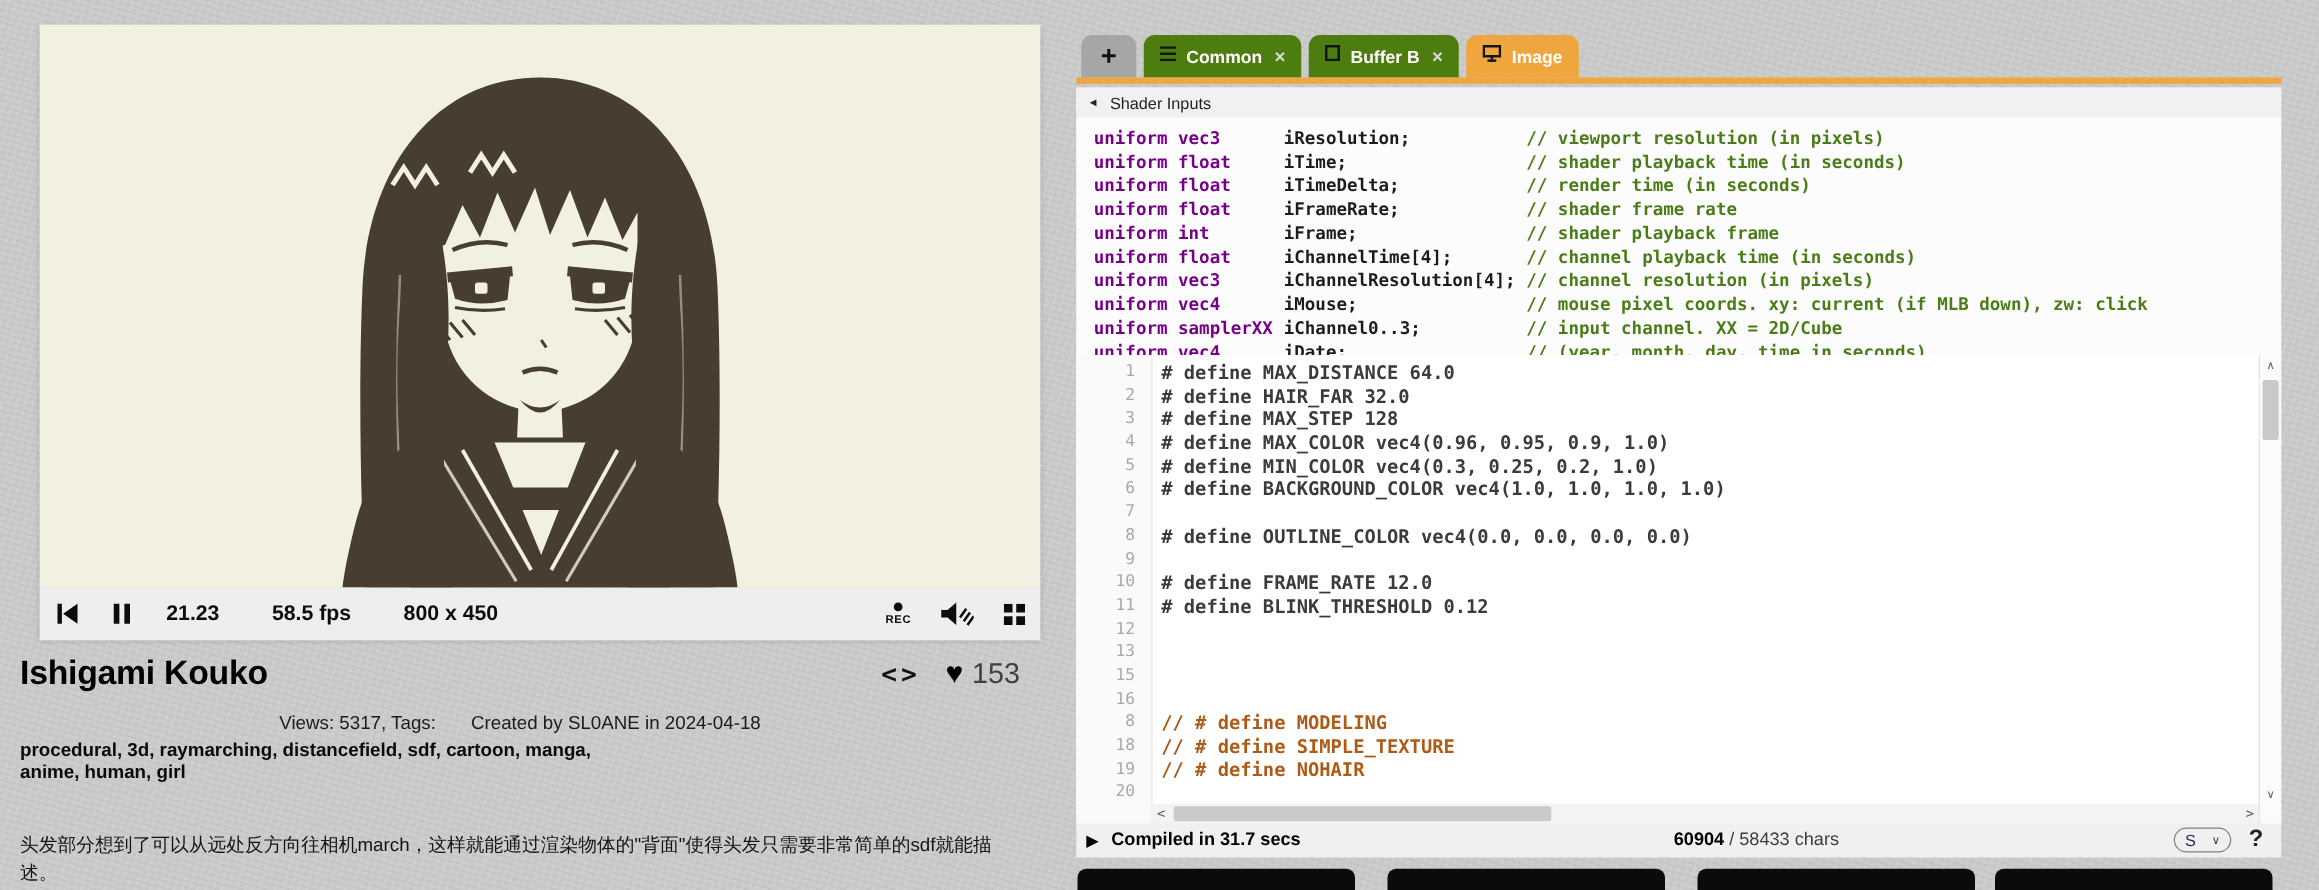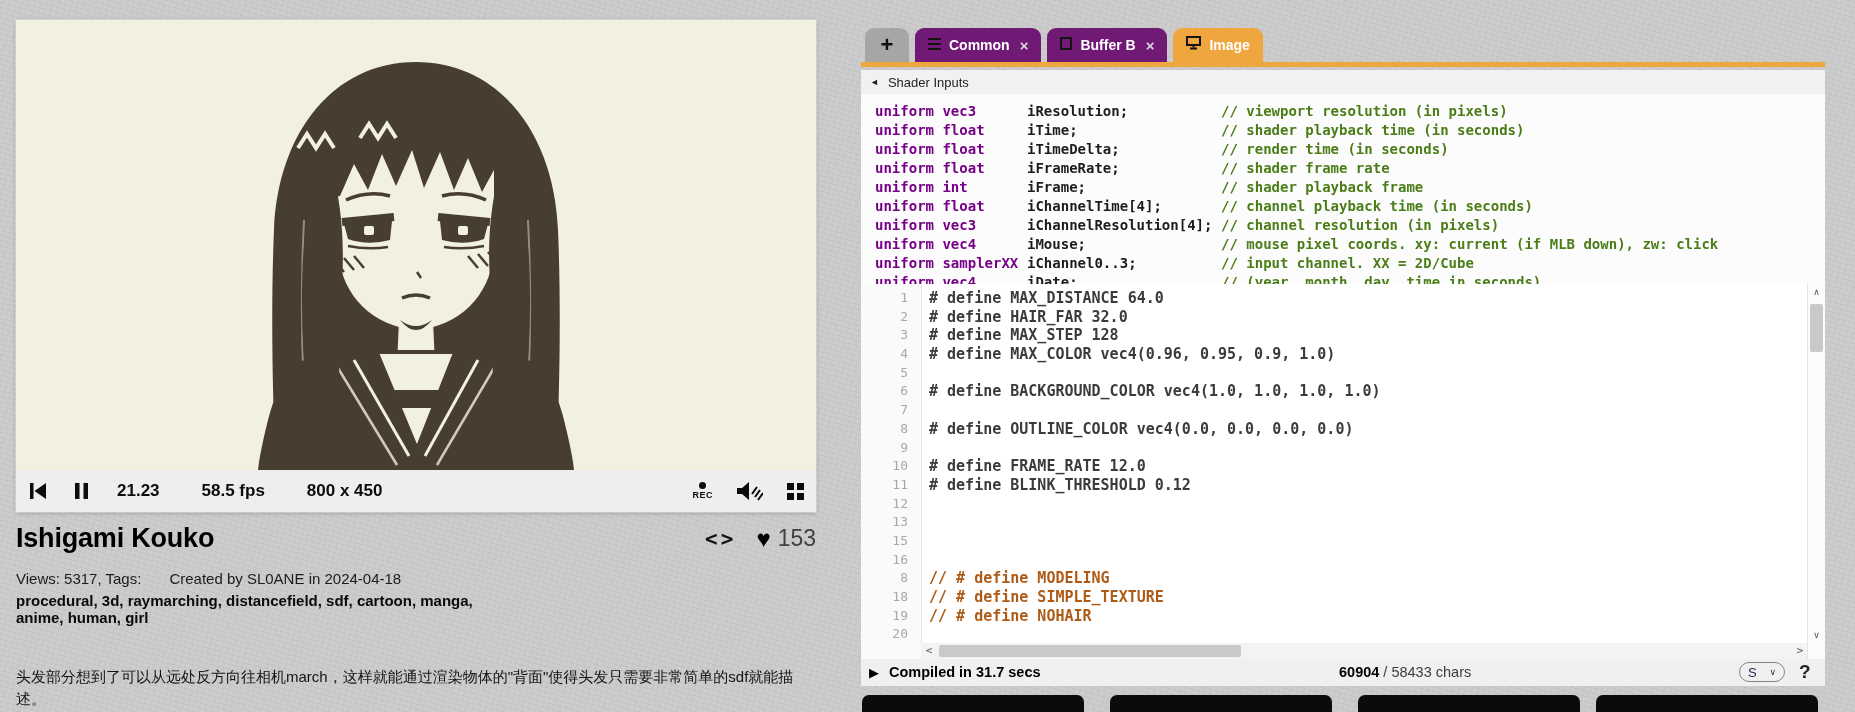--- a/index.html
+++ b/index.html
@@ -5,51 +5,51 @@
   html,body{margin:0;padding:0;}
   body{
     width:1855px;height:712px;overflow:hidden;position:relative;
     background-color:#cacaca;
     background-image:
       repeating-linear-gradient(105deg, rgba(255,255,255,.07) 0 2px, rgba(255,255,255,0) 2px 6px),
       repeating-linear-gradient(15deg, rgba(0,0,0,.04) 0 1px, rgba(0,0,0,0) 1px 5px);
     font-family:"Liberation Sans", sans-serif;
   }
   
-  .left-card{position:absolute;left:16px;top:20px;width:800px;box-shadow:0 0 0 1px rgba(255,255,255,.35),0 1px 4px rgba(0,0,0,.25);}
+  .left-card{position:absolute;left:32px;top:20px;width:800px;box-shadow:0 0 0 1px rgba(255,255,255,.35),0 1px 4px rgba(0,0,0,.25);}
   .shader-canvas{display:block;width:800px;height:450px;background:#f2f0e1;}
   .player-bar{height:42px;background:#eeedef;display:flex;align-items:center;gap:0;padding:0 12px;box-sizing:border-box;}
   .player-bar .pb-icon{display:flex;align-items:center;justify-content:center;cursor:pointer;}
   .pb-text{font-weight:700;font-size:17px;color:#0c0c0c;}
   .pb-time{margin-left:28px;}
   .pb-fps{margin-left:42px;}
   .pb-res{margin-left:42px;}
   .pb-spacer{flex:1;}
   .rec-wrap{display:flex;flex-direction:column;align-items:center;line-height:1;margin-right:22px;cursor:pointer;justify-content:space-between;}
   .rec-dot{width:7px;height:7px;border-radius:50%;background:#0c0c0c;margin-bottom:2px;}
   .rec-label{font-size:9px;font-weight:700;color:#0c0c0c;letter-spacing:.5px;}
   .vol-wrap{margin-right:24px;}
   .title-row{position:absolute;left:16px;top:523px;width:800px;display:flex;align-items:center;}
   .page-title{font-size:27px;font-weight:800;color:#000;margin:0;letter-spacing:-.2px;}
   .title-spacer{flex:1;}
   .code-embed{font-family:"DejaVu Sans Mono",monospace;font-weight:700;font-size:21px;color:#111;letter-spacing:3px;cursor:pointer;margin-right:20px;}
   .heart{font-size:24px;color:#000;cursor:pointer;margin-right:7px;line-height:1;}
   .like-count{font-size:23px;color:#404040;}
   .meta-row{position:absolute;left:16px;top:570px;width:800px;font-size:15px;color:#1c1c1c;}
-  .meta-top{display:flex;justify-content:flex-start;gap:28px;}
+  .meta-top{display:flex;justify-content:center;gap:28px;}
   .tags{font-weight:700;color:#0a0a0a;line-height:17px;margin-top:5px;cursor:pointer;}
   .created{color:#1c1c1c;}
   .created b{font-weight:400;}
   .description{position:absolute;left:16px;top:666px;width:800px;font-size:15px;color:#141414;line-height:22px;}
   
   .right-panel{position:absolute;left:861px;top:28px;width:964px;height:684px;}
   .tab-bar{position:absolute;top:0;left:0;height:34px;display:flex;gap:6px;padding-left:4px;}
   .tab{height:34px;border-radius:9px 9px 0 0;display:flex;align-items:center;padding:0 13px;gap:8px;cursor:pointer;box-sizing:border-box;}
   .tab-new{width:44px;justify-content:center;background:#a6a6a6;color:#111;font-size:22px;font-weight:800;}
-  .tab-dark{background:#701a75;}
+  .tab-dark{background:#4d7c0f;}
   .tab-active{background:#f0a63f;}
   .tab-label{color:#fff;font-weight:700;font-size:14px;}
   .tab-close{color:#d9d9d9;font-size:15px;font-weight:700;margin-left:2px;cursor:pointer;}
   .accent-bar{position:absolute;top:34px;left:0;width:964px;height:5px;background:#f0a63f;}
   .inputs-panel{position:absolute;top:42px;left:0;width:964px;height:214px;background:#fcfcfc;overflow:hidden;}
   .inputs-header{height:24px;background:#f1f1f1;display:flex;align-items:center;gap:9px;padding-left:9px;font-size:13px;color:#222;cursor:pointer;}
   .collapse-tri{font-size:9px;color:#222;}
   .u-list{padding:8px 0 0 14px;font-family:"DejaVu Sans Mono",monospace;font-size:14px;line-height:19px;white-space:pre;font-weight:bold;}
   .u-k{display:inline-block;width:152px;color:#770088;}
   .u-n{display:inline-block;width:194px;color:#1c1c1c;}
@@ -254,20 +254,21 @@
         <div class="code-row code">
           <span class="ln">3</span>
           <span class="ct"># define MAX_STEP 128</span>
         </div>
         <div class="code-row code">
           <span class="ln">4</span>
           <span class="ct"># define MAX_COLOR vec4(0.96, 0.95, 0.9, 1.0)</span>
         </div>
         <div class="code-row code">
           <span class="ln">5</span>
+          <span class="ct"># define MIN_COLOR vec4(0.3, 0.25, 0.2, 1.0)</span>
         </div>
         <div class="code-row code">
           <span class="ln">6</span>
           <span class="ct"># define BACKGROUND_COLOR vec4(1.0, 1.0, 1.0, 1.0)</span>
         </div>
         <div class="code-row blank">
           <span class="ln">7</span>
           <span class="ct"></span>
         </div>
         <div class="code-row code">

